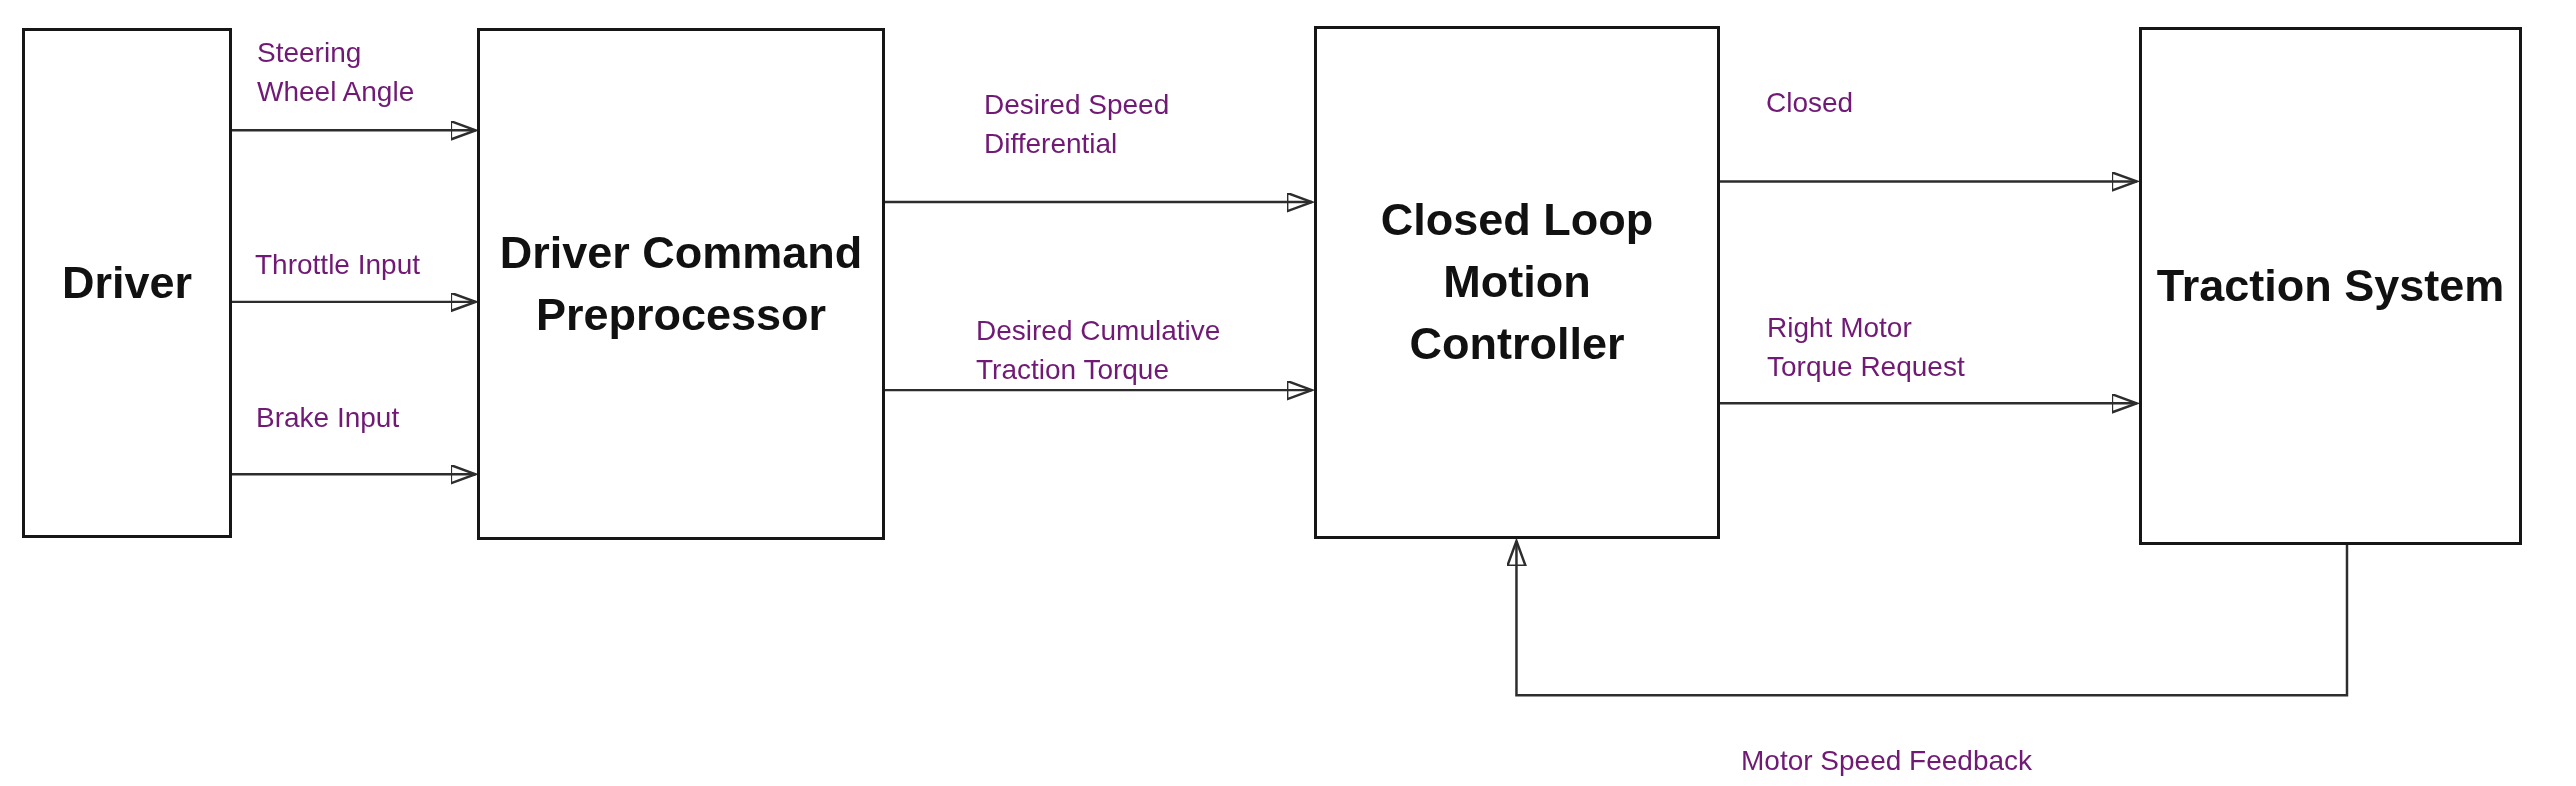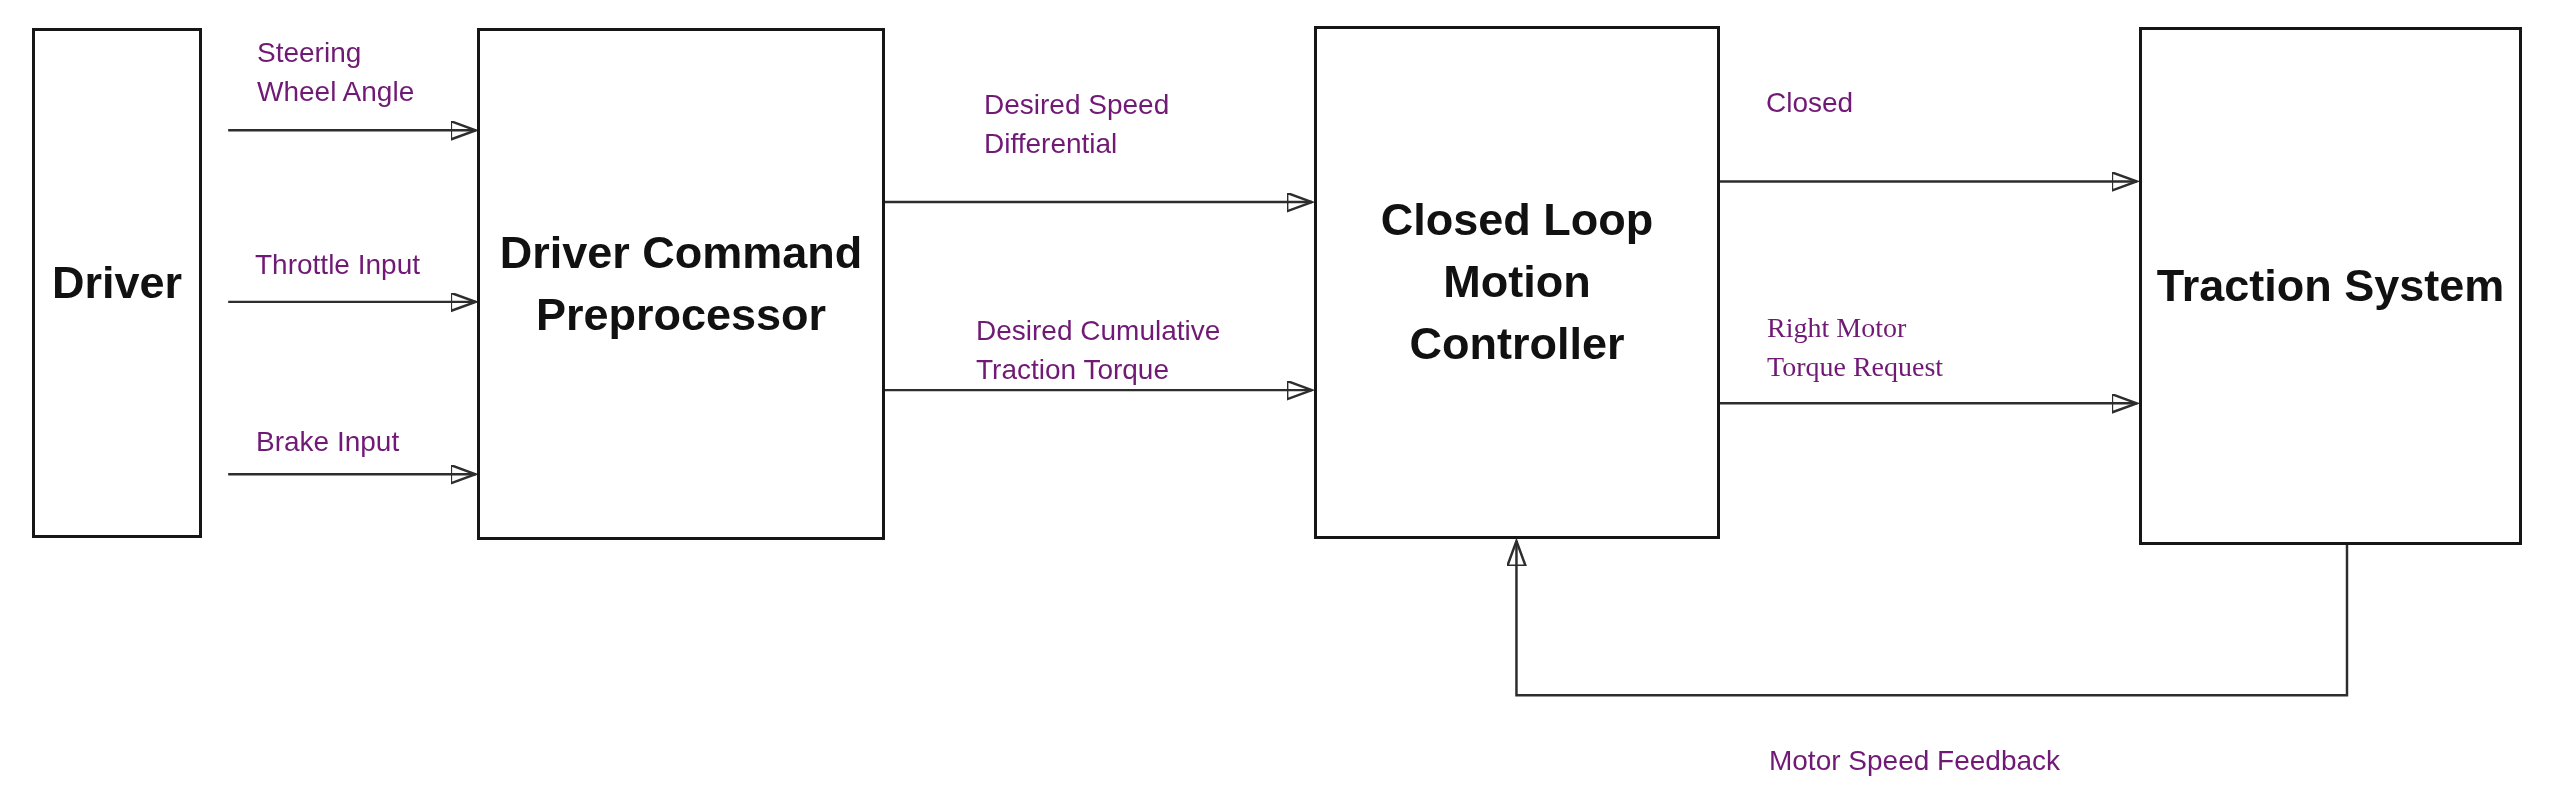--- a/index.html
+++ b/index.html
@@ -35,21 +35,21 @@
   }
   .block-title div { white-space: nowrap; }
   .signal-label {
     position: absolute;
     font-size: 28px;
     font-weight: 400;
     line-height: 39px;
     color: #701a75;
     white-space: nowrap;
   }
-  .signal-label.centered { text-align: center; }
+  .signal-label.centered { }
   #wires {
     position: absolute;
     left: 0; top: 0;
     width: 2576px;
     height: 786px;
   }
   #wires path {
     fill: none;
     stroke: #2d2d2d;
     stroke-width: 3;
@@ -69,21 +69,21 @@
     <path d="M 276,158 L 576,158" marker-end="url(#arrowhead)"></path>
     <path d="M 276,366 L 576,366" marker-end="url(#arrowhead)"></path>
     <path d="M 276,575 L 576,575" marker-end="url(#arrowhead)"></path>
     <path d="M 1070,245 L 1590,245" marker-end="url(#arrowhead)"></path>
     <path d="M 1070,473 L 1590,473" marker-end="url(#arrowhead)"></path>
     <path d="M 2082,220 L 2590,220" marker-end="url(#arrowhead)"></path>
     <path d="M 2082,489 L 2590,489" marker-end="url(#arrowhead)"></path>
     <path d="M 2845,659 L 2845,843 L 1838,843 L 1838,656" marker-end="url(#arrowhead)"></path>
   </svg>
 
-  <div class="block" style="left:32px; top:28px; width:170px; height:510px;">
+  <div class="block" style="left:22px; top:28px; width:210px; height:510px;">
     <div class="block-title">
       <div>Driver</div>
     </div>
   </div>
 
   <div class="block" style="left:477px; top:28px; width:408px; height:512px;">
     <div class="block-title">
       <div>Driver Command</div>
       <div>Preprocessor</div>
     </div>
@@ -105,39 +105,39 @@
 
   <div class="signal-label" style="left:257px; top:33px;">
     <div>Steering</div>
     <div>Wheel Angle</div>
   </div>
 
   <div class="signal-label" style="left:255px; top:245px;">
     <div>Throttle Input</div>
   </div>
 
-  <div class="signal-label" style="left:256px; top:422px;text-align:center;">
+  <div class="signal-label" style="left:256px; top:398px;text-align:center;">
     <div>Brake Input</div>
   </div>
 
   <div class="signal-label" style="left:984px; top:85px;">
     <div>Desired Speed</div>
     <div>Differential</div>
   </div>
 
   <div class="signal-label" style="left:976px; top:311px;">
     <div>Desired Cumulative</div>
     <div>Traction Torque</div>
   </div>
 
   <div class="signal-label" style="left:1766px; top:83px;">
     <div>Closed</div>
   </div>
 
-  <div class="signal-label" style="left:1767px; top:308px;font-family:Liberation Serif, serif;">
+  <div class="signal-label" style="left:1767px; top:308px;">
     <div>Right Motor</div>
     <div>Torque Request</div>
   </div>
 
   <div class="signal-label centered" style="left:1741px; top:741px; width:347px;">
     <div>Motor Speed Feedback</div>
   </div>
 
 </div>
 

